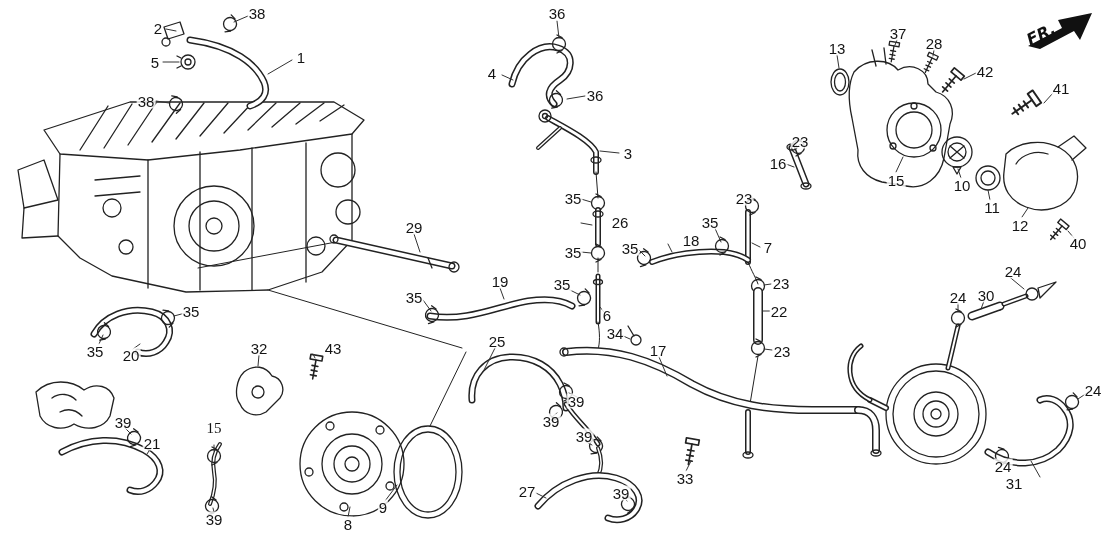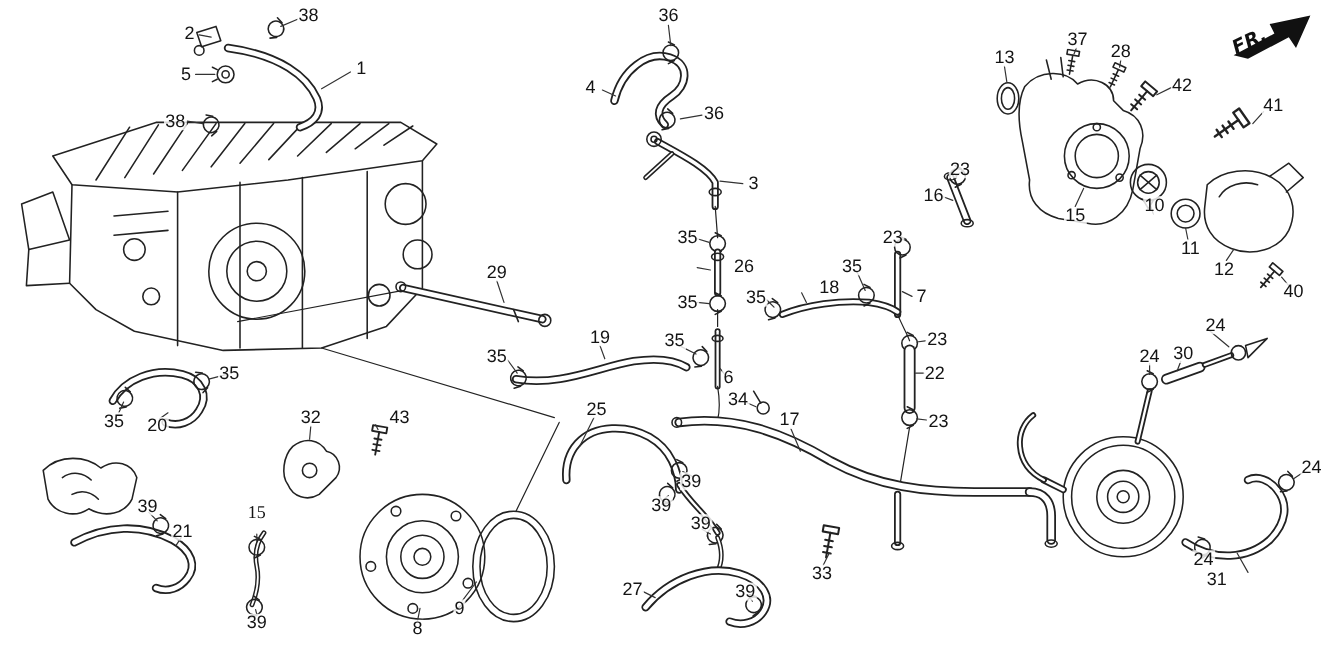--- a/index.html
+++ b/index.html
@@ -297,21 +297,21 @@
       <div class="part-label" style="left: 595px; top: 95px;">36</div>
       <div class="part-label" style="left: 628px; top: 153px;">3</div>
       <div class="part-label" style="left: 837px; top: 48px;">13</div>
       <div class="part-label" style="left: 898px; top: 33px;">37</div>
       <div class="part-label" style="left: 934px; top: 43px;">28</div>
       <div class="part-label" style="left: 985px; top: 71px;">42</div>
       <div class="part-label" style="left: 1061px; top: 88px;">41</div>
       <div class="part-label" style="left: 800px; top: 141px;">23</div>
       <div class="part-label" style="left: 778px; top: 163px;">16</div>
       <div class="part-label" style="left: 896px; top: 180px;">15</div>
-      <div class="part-label" style="left: 962px; top: 171px; text-align: right;">10</div>
+      <div class="part-label" style="left: 962px; top: 185px; text-align: right;">10</div>
       <div class="part-label" style="left: 992px; top: 207px;">11</div>
       <div class="part-label" style="left: 1020px; top: 225px;">12</div>
       <div class="part-label" style="left: 1078px; top: 243px;">40</div>
       <div class="part-label" style="left: 573px; top: 198px;">35</div>
       <div class="part-label" style="left: 573px; top: 222px; margin-left: 47px;">26</div>
       <div class="part-label" style="left: 573px; top: 252px;">35</div>
       <div class="part-label" style="left: 414px; top: 227px;">29</div>
       <div class="part-label" style="left: 744px; top: 198px;">23</div>
       <div class="part-label" style="left: 710px; top: 222px;">35</div>
       <div class="part-label" style="left: 691px; top: 240px;">18</div>

